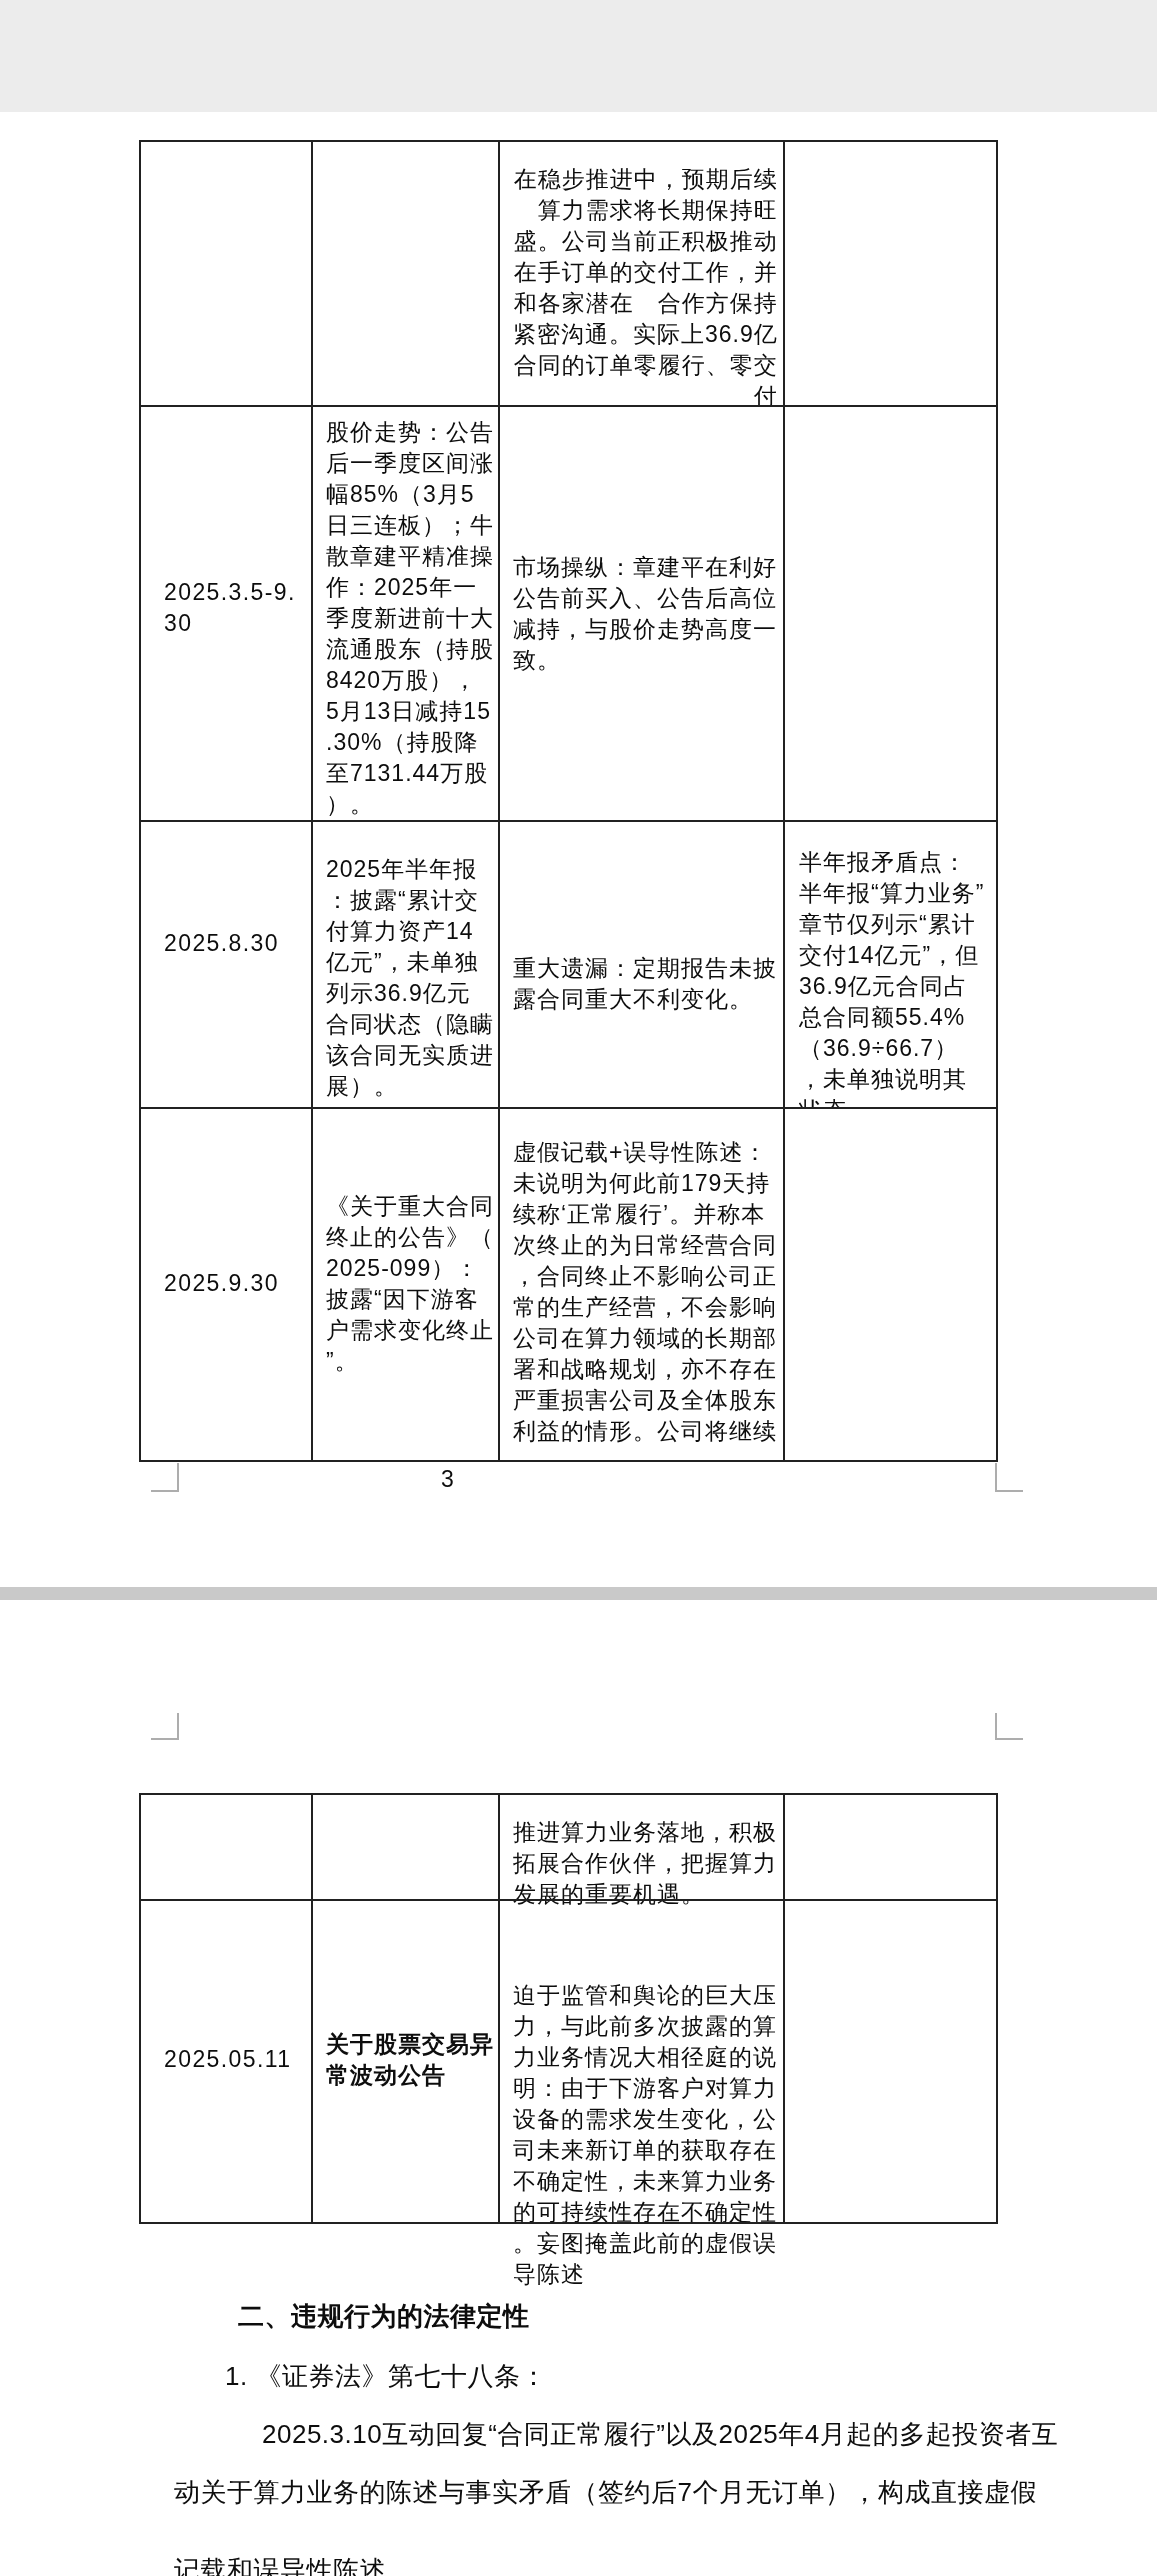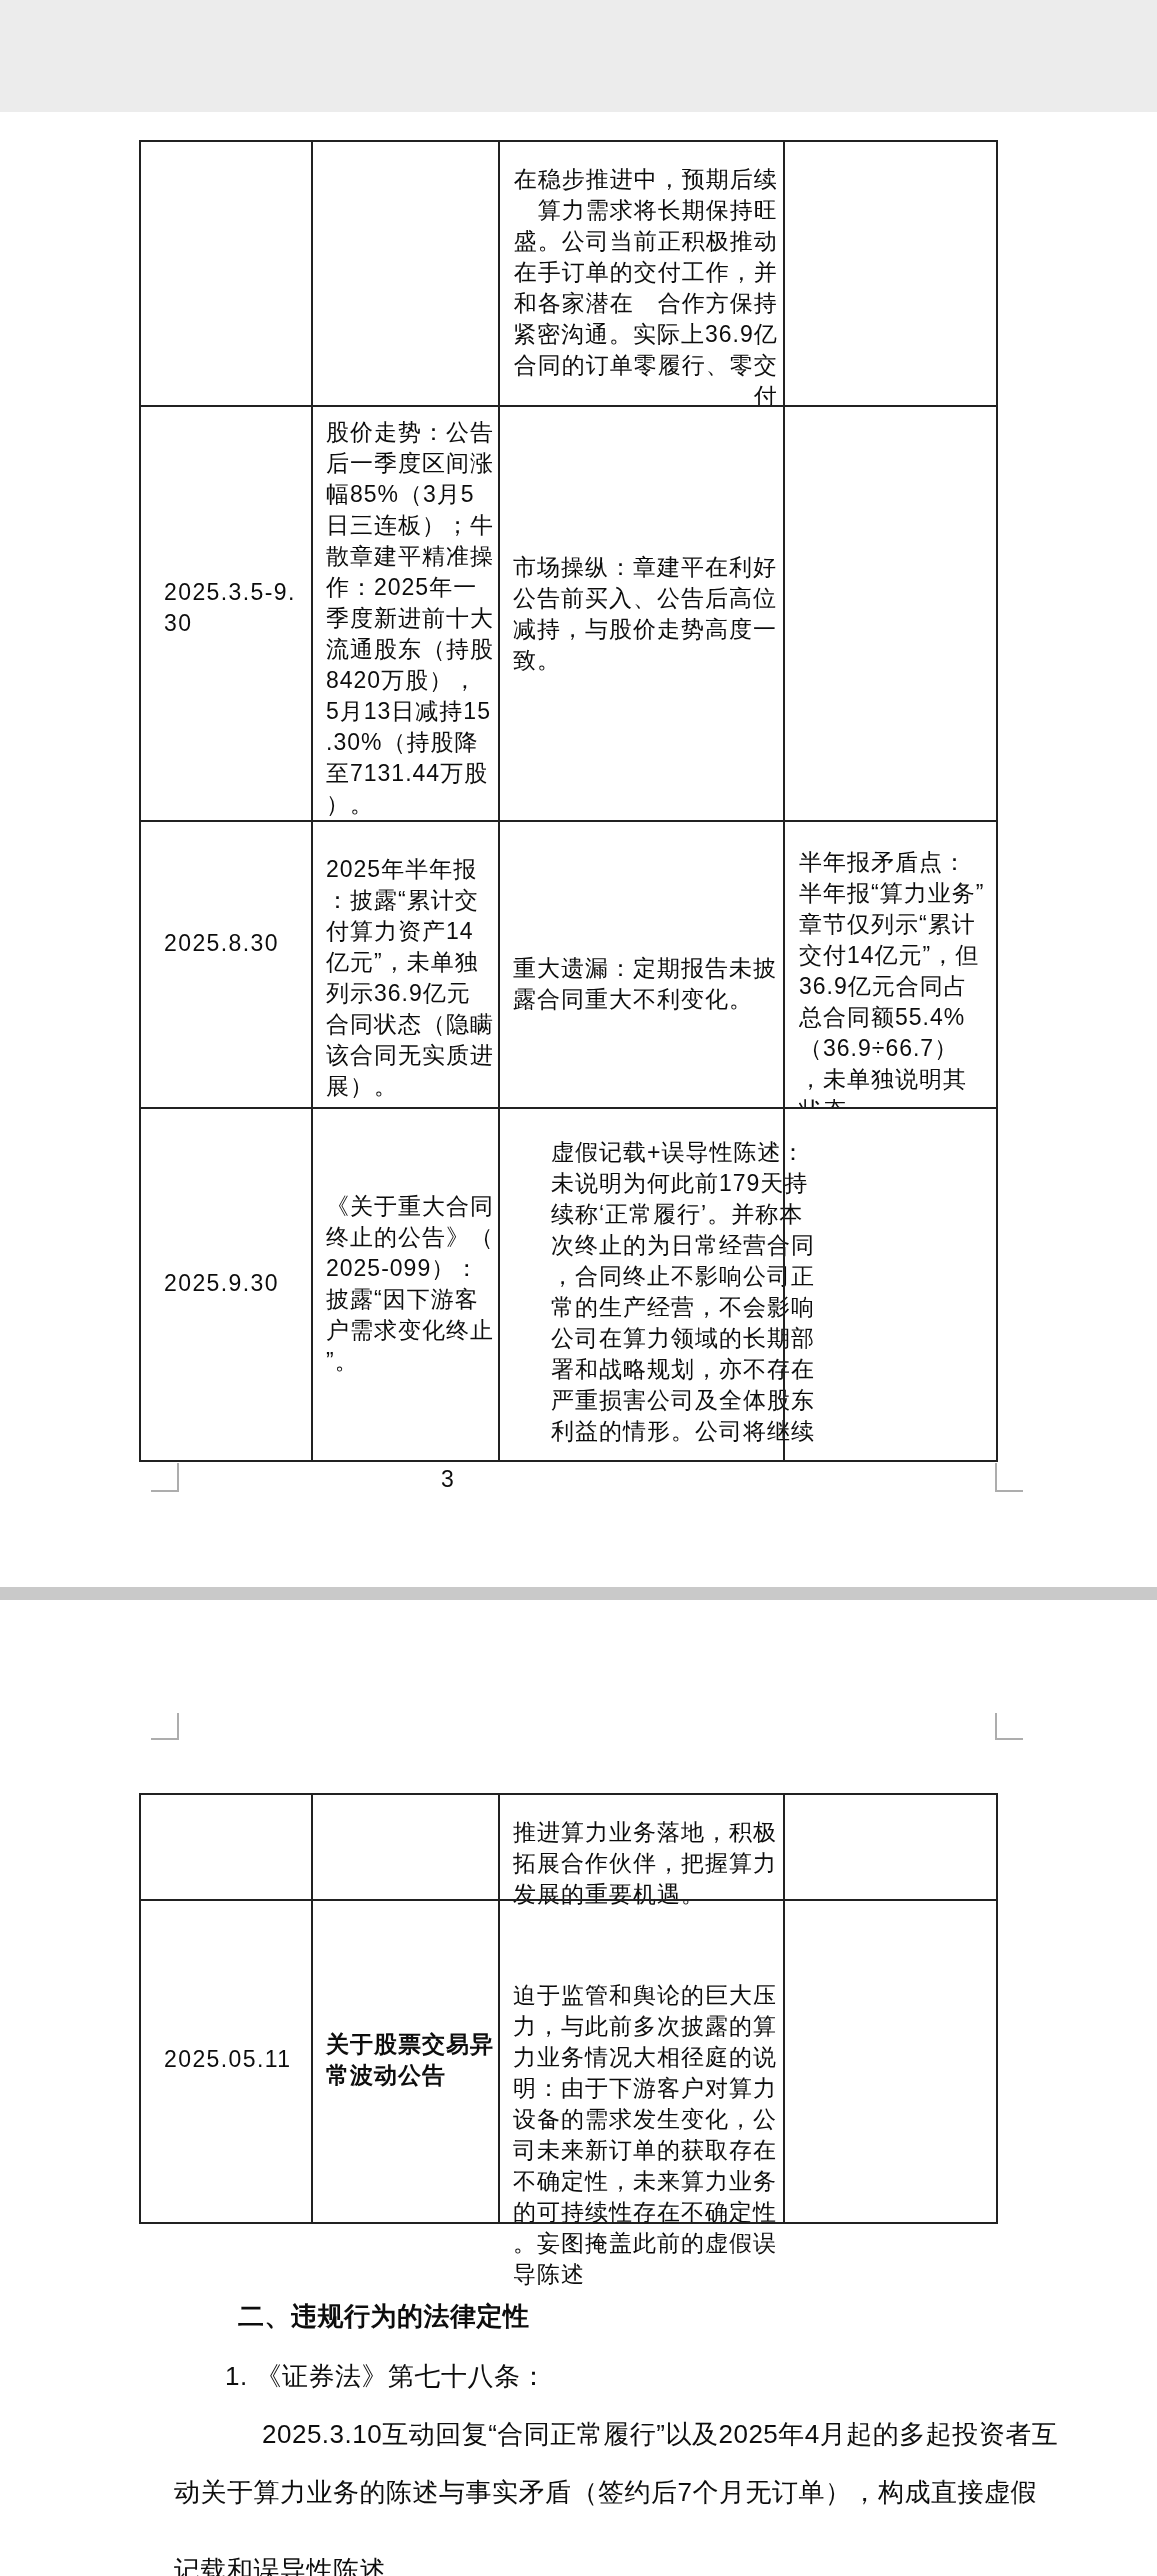--- a/index.html
+++ b/index.html
@@ -95,21 +95,21 @@
 ，未单独说明其
 状态</div>
 
   <div class="cell date-cell" style="left:164px;top:1268px;">2025.9.30</div>
   <div class="cell" style="left:326px;top:1191px;">《关于重大合同
 终止的公告》（
 2025-099）：
 披露“因下游客
 户需求变化终止
 ”。</div>
-  <div class="cell" style="left:513px;top:1137px;margin-left:38px;">虚假记载+误导性陈述：
+  <div class="cell" style="left:513px;top:1137px;">虚假记载+误导性陈述：
 未说明为何此前179天持
 续称‘正常履行’。并称本
 次终止的为日常经营合同
 ，合同终止不影响公司正
 常的生产经营，不会影响
 公司在算力领域的长期部
 署和战略规划，亦不存在
 严重损害公司及全体股东
 利益的情形。公司将继续</div>
 

